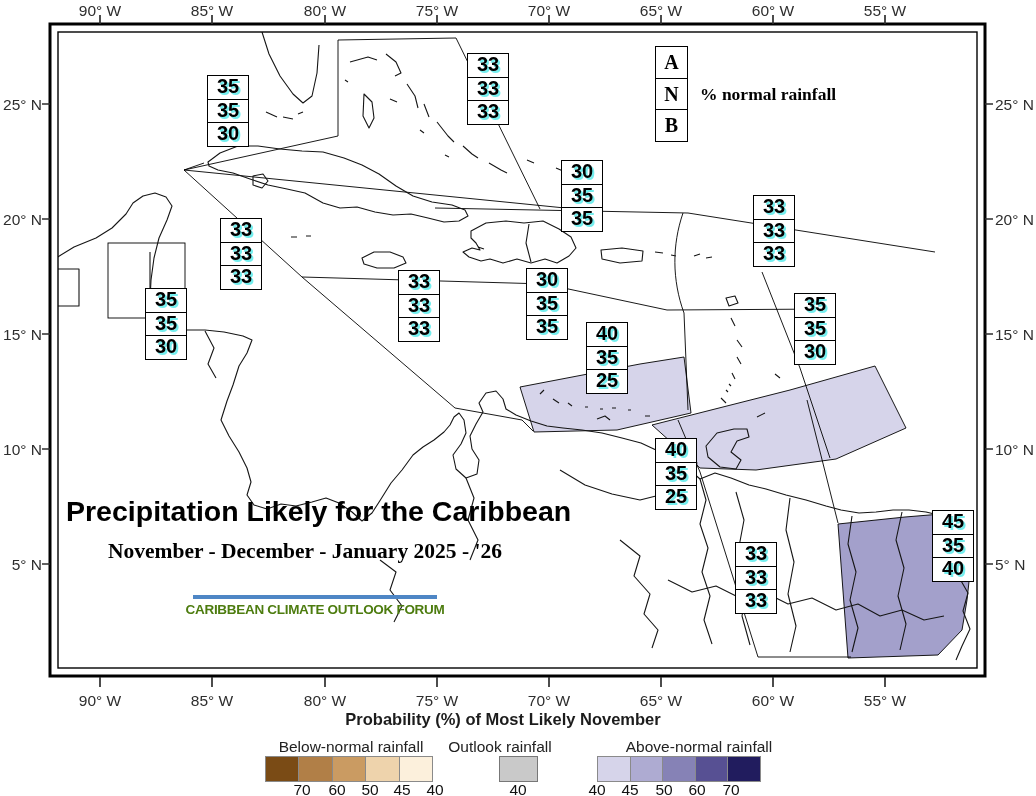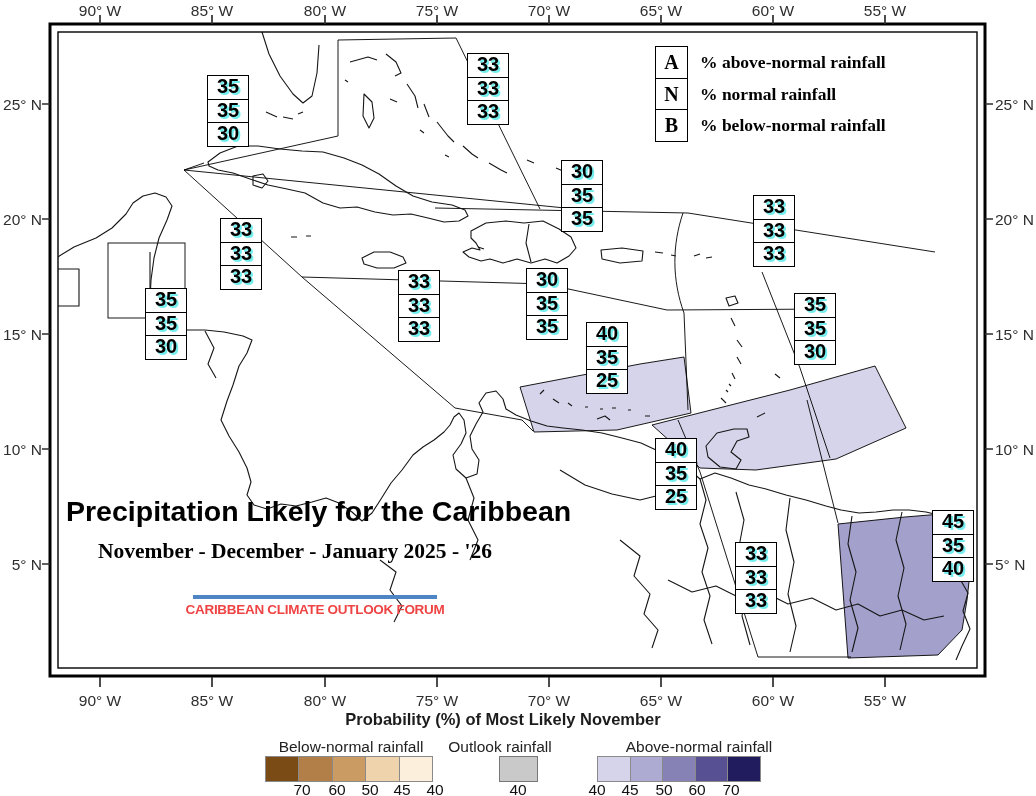--- a/index.html
+++ b/index.html
@@ -21,28 +21,28 @@
 
   .legend{position:absolute;left:655px;top:46px;z-index:4}
   .lrow{display:flex;align-items:center;height:33px}
   .lrow + .lrow{margin-top:-1.5px}
   .lbox{width:33px;height:33px;border:1.5px solid #000;box-sizing:border-box;background:#fff;
         font:700 20px/30px "Liberation Serif",serif;text-align:center;flex:0 0 auto}
   .ltext{margin-left:12px;font:700 17.5px "Liberation Serif",serif;white-space:nowrap}
 
   .map-title{position:absolute;left:66px;top:495px;
              font:700 28.5px "Liberation Sans",sans-serif;z-index:4;white-space:nowrap}
-  .map-subtitle{position:absolute;left:98px;top:539px;
+  .map-subtitle{position:absolute;left:108px;top:539px;
              font:700 21.5px "Liberation Serif",serif;z-index:4;white-space:nowrap}
 
   .logo{position:absolute;left:183px;top:595px;width:264px;text-align:center;z-index:4;color:#4e86c5}
   .logo-big{font:700 37px/40px "Liberation Serif",serif;letter-spacing:.5px}
   .logo-small{font:700 26px/40px "Liberation Serif",serif;letter-spacing:.5px}
   .logo-bar{height:4px;margin:0 10px 3px}
-  .logo-tag{font:700 13.5px "Liberation Sans",sans-serif;color:#ef4444;letter-spacing:-.3px;white-space:nowrap}
+  .logo-tag{font:700 13.5px "Liberation Sans",sans-serif;color:#4d7c0f;letter-spacing:-.3px;white-space:nowrap}
 
   .cb-title{position:absolute;left:253px;top:710px;width:500px;text-align:center;
             font:700 16.5px "Liberation Sans",sans-serif;color:#1c1c1c;z-index:2}
   .cb-label{position:absolute;top:738px;text-align:center;
             font:15.5px "Liberation Sans",sans-serif;color:#222;z-index:2}
   .cb-bar{position:absolute;top:756px;display:flex;z-index:2}
   .sw{height:26px;border:1px solid #8a8a8a;box-sizing:border-box;margin-left:-1px}
   .sw.first{margin-left:0}
   .sw.b{width:34.4px}
   .sw.a{width:33.6px}
@@ -187,29 +187,27 @@
 
 <div class="lat right" style="top:96px">25° N</div>
 <div class="lat right" style="top:211px">20° N</div>
 <div class="lat right" style="top:326px">15° N</div>
 <div class="lat right" style="top:441px">10° N</div>
 <div class="lat right" style="top:556px">5° N</div>
 
 <div class="legend">
   <div class="lrow">
     <div class="lbox">A</div>
-    <div class="ltext">% above-normal rainfall</div>
   </div>
   <div class="lrow">
     <div class="lbox">N</div>
     <div class="ltext">% normal rainfall</div>
   </div>
   <div class="lrow">
     <div class="lbox">B</div>
-    <div class="ltext">% below-normal rainfall</div>
   </div>
 </div>
 
 <div class="stack" style="left:207px;top:75px">
   <div class="nb">35</div>
   <div class="nb">35</div>
   <div class="nb">30</div>
 </div>
 <div class="stack" style="left:467px;top:53px">
   <div class="nb">33</div>

